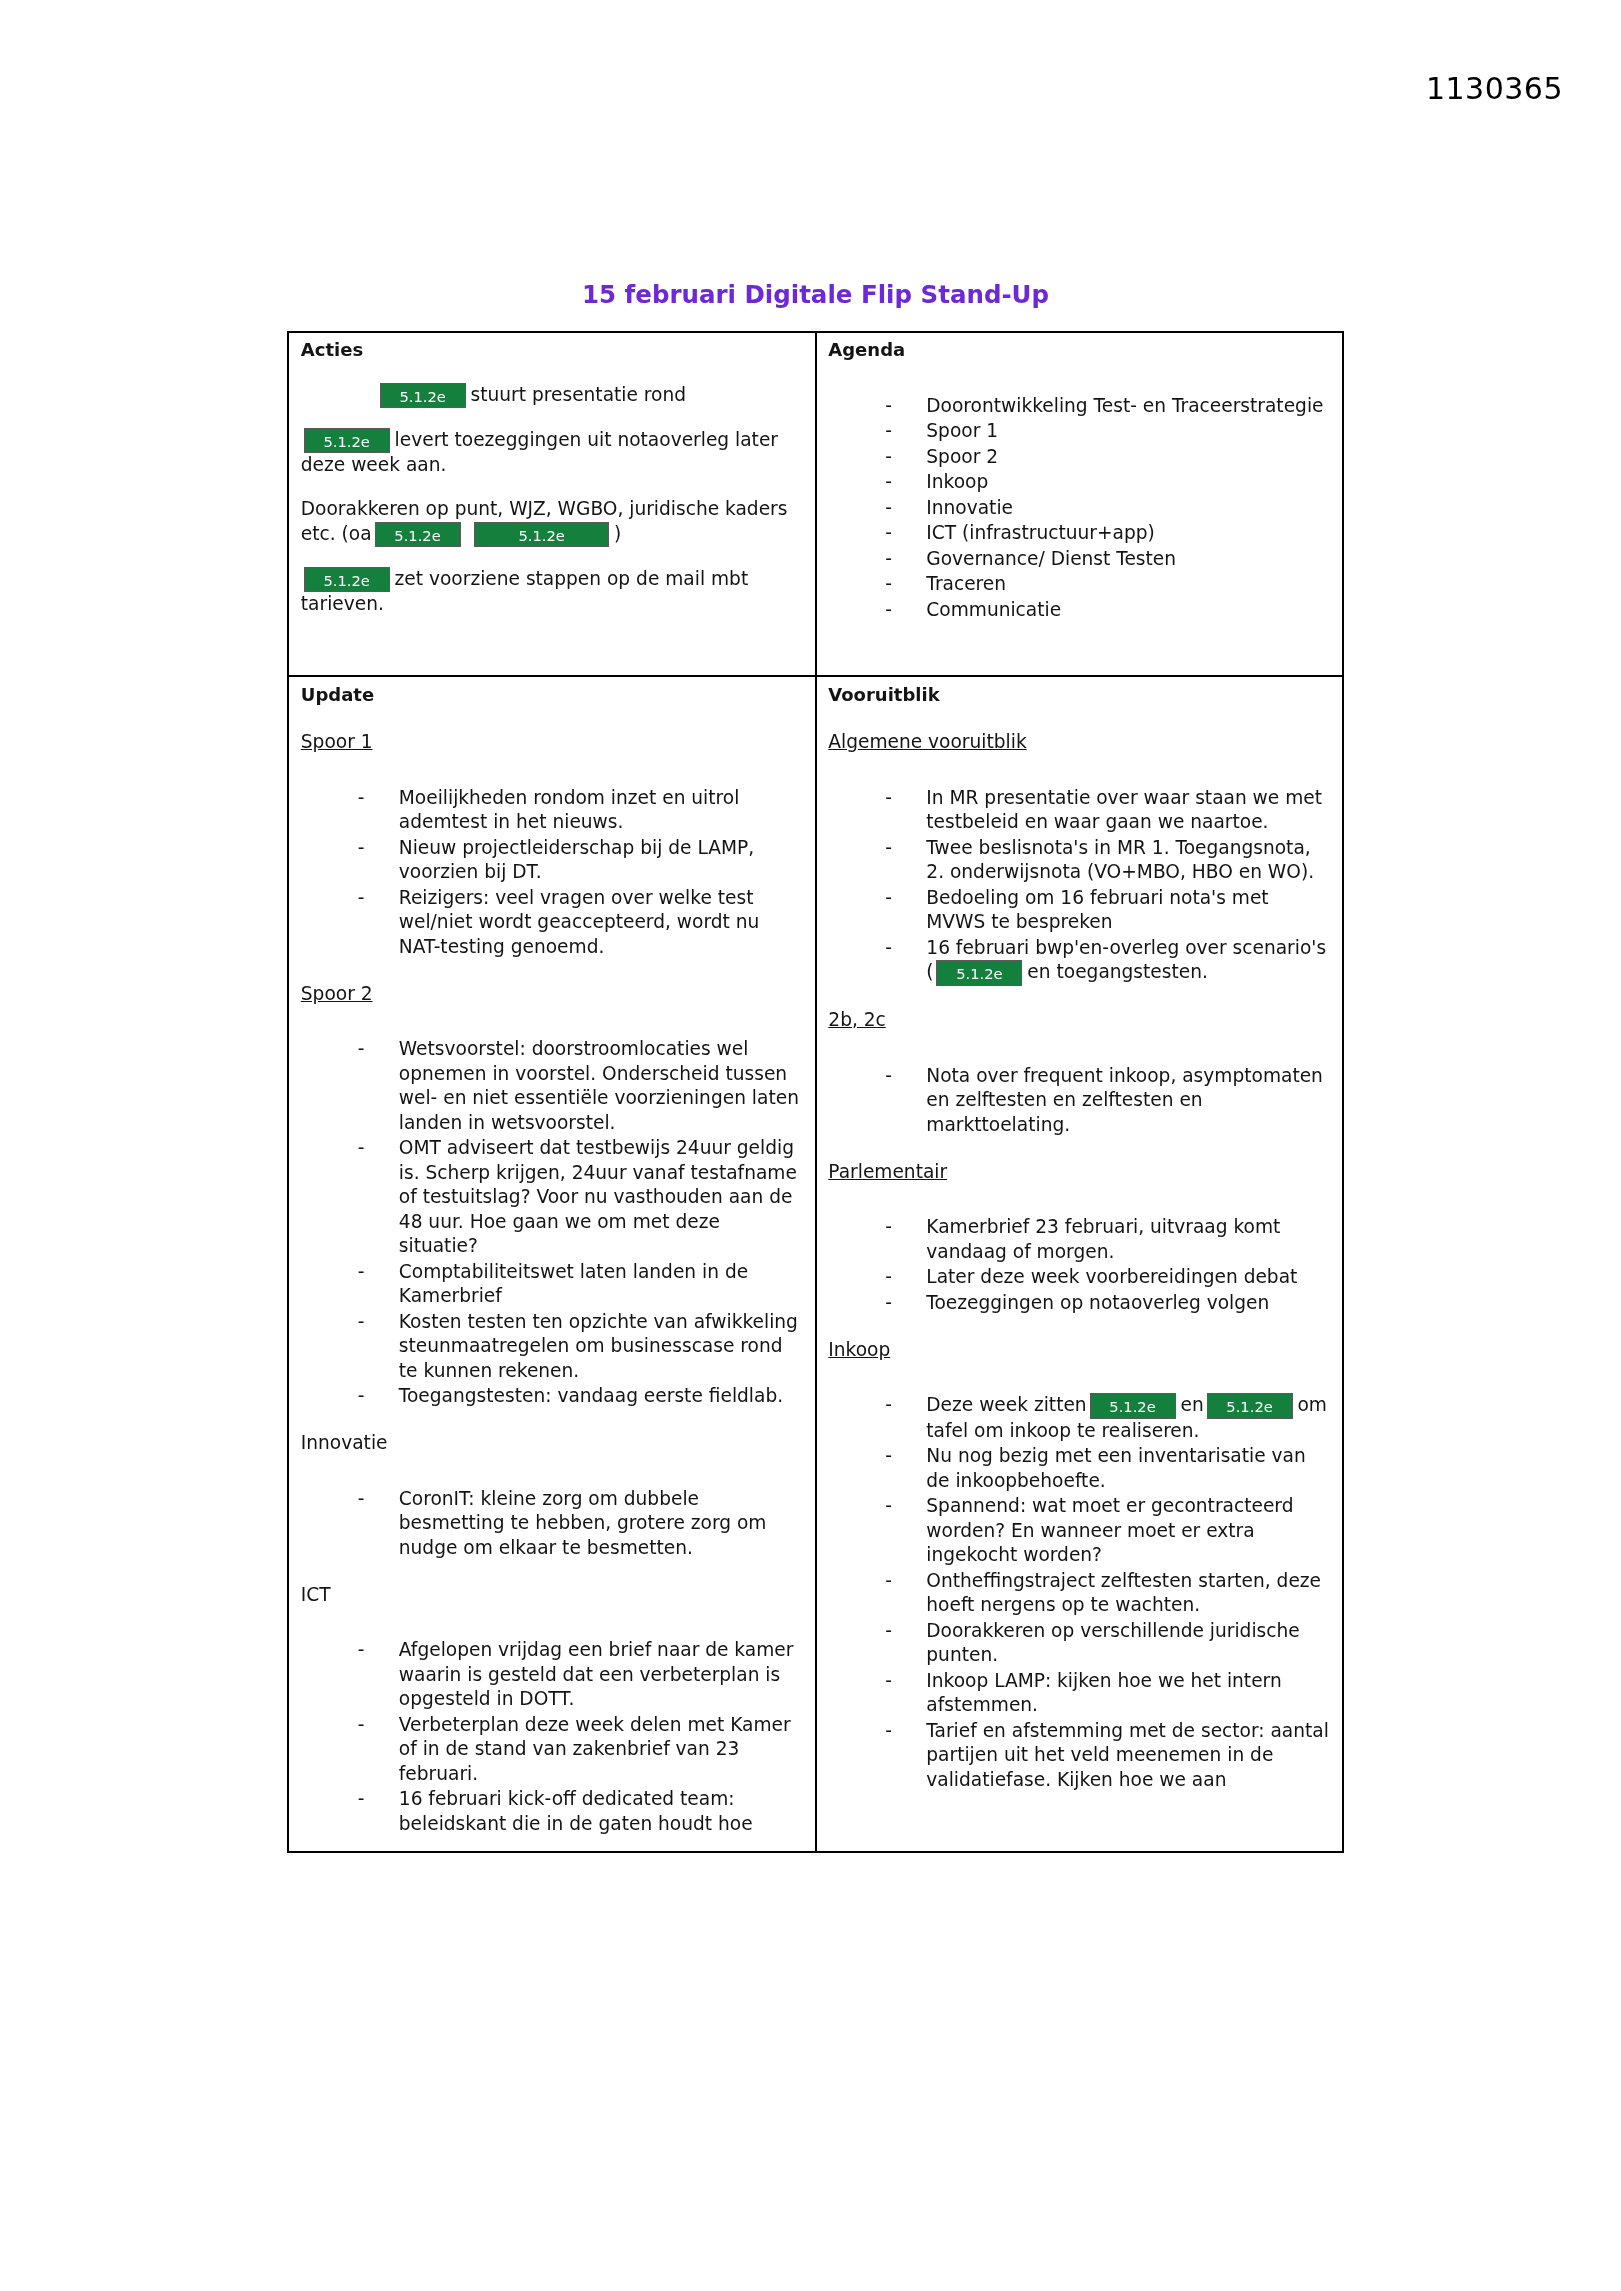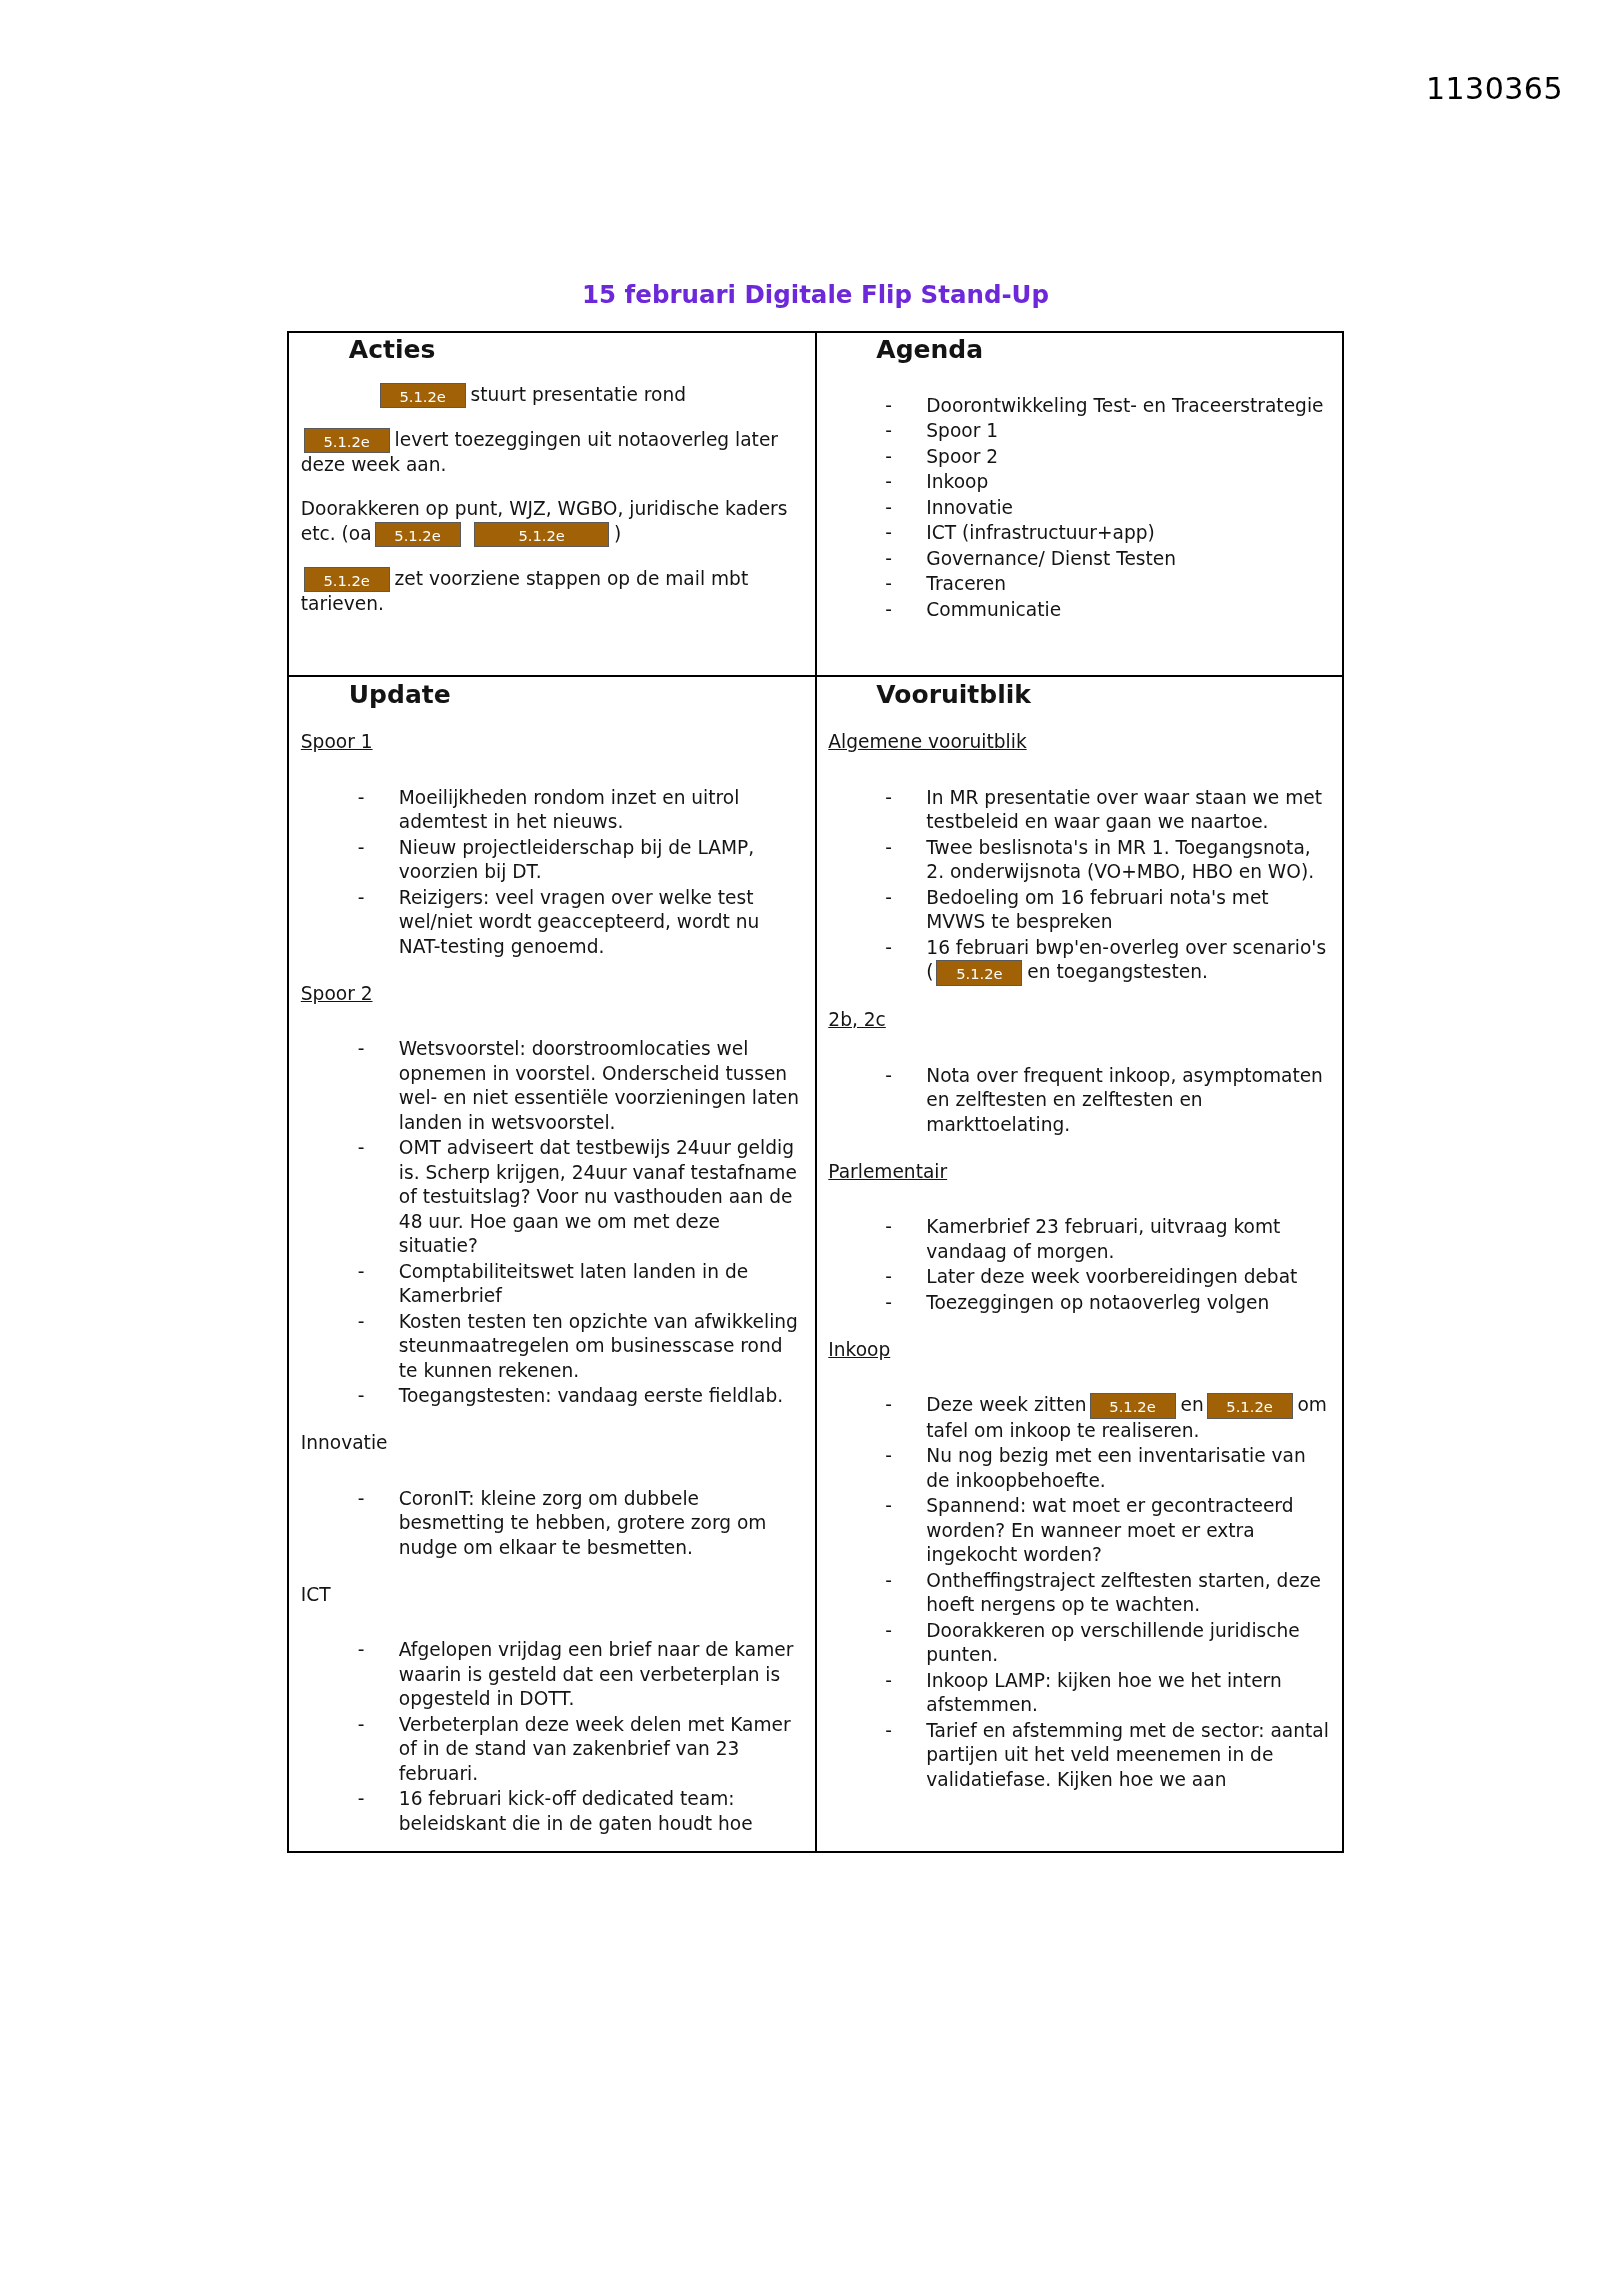--- a/index.html
+++ b/index.html
@@ -23,36 +23,36 @@
   }
 
   table.doc { border-collapse:collapse; width:100%; table-layout:fixed; }
   table.doc td {
     border:2px solid #000; vertical-align:top;
     padding:5.9px 11.8px 13.7px 11.8px;
     font-size:18.6px; line-height:24.5px;
   }
   tr.row-top td { height:323px; }
 
-  .cell-header { font-weight:bold; font-size:25px; line-height:24.5px;margin-left:48px; }
+  .cell-header { font-weight:bold; font-size:18px; line-height:24.5px; }
 
   .para { margin:19.6px 0 0 0; }
   .para.indent { margin-left:76px; }
 
   .subhead { margin:22.5px 0 0 0; }
   .subhead.u { text-decoration:underline; }
 
   ul.dash-list { list-style:none; margin:31px 0 0 0; padding:0 0 0 57px; }
   ul.dash-list li { position:relative; padding-left:41px; margin:0 0 1px 0; }
   ul.dash-list li::before { content:"-"; position:absolute; left:0; top:0; }
 
   .redact {
     display:inline-block; min-width:86px; height:25.5px; line-height:25.5px;
     padding:0 5.9px; margin:0 4.9px 0 2.9px; box-sizing:border-box;
-    background:#a16207; color:#ffffff; font-size:14.7px; text-align:center;
+    background:#15803d; color:#ffffff; font-size:14.7px; text-align:center;
     vertical-align:middle; border:1px solid #5a5a5a;
   }
   .redact.wide { min-width:135px; }
 </style>
 </head>
 <body>
 
 <div class="page">
 
   <div class="doc-number">1130365</div>

